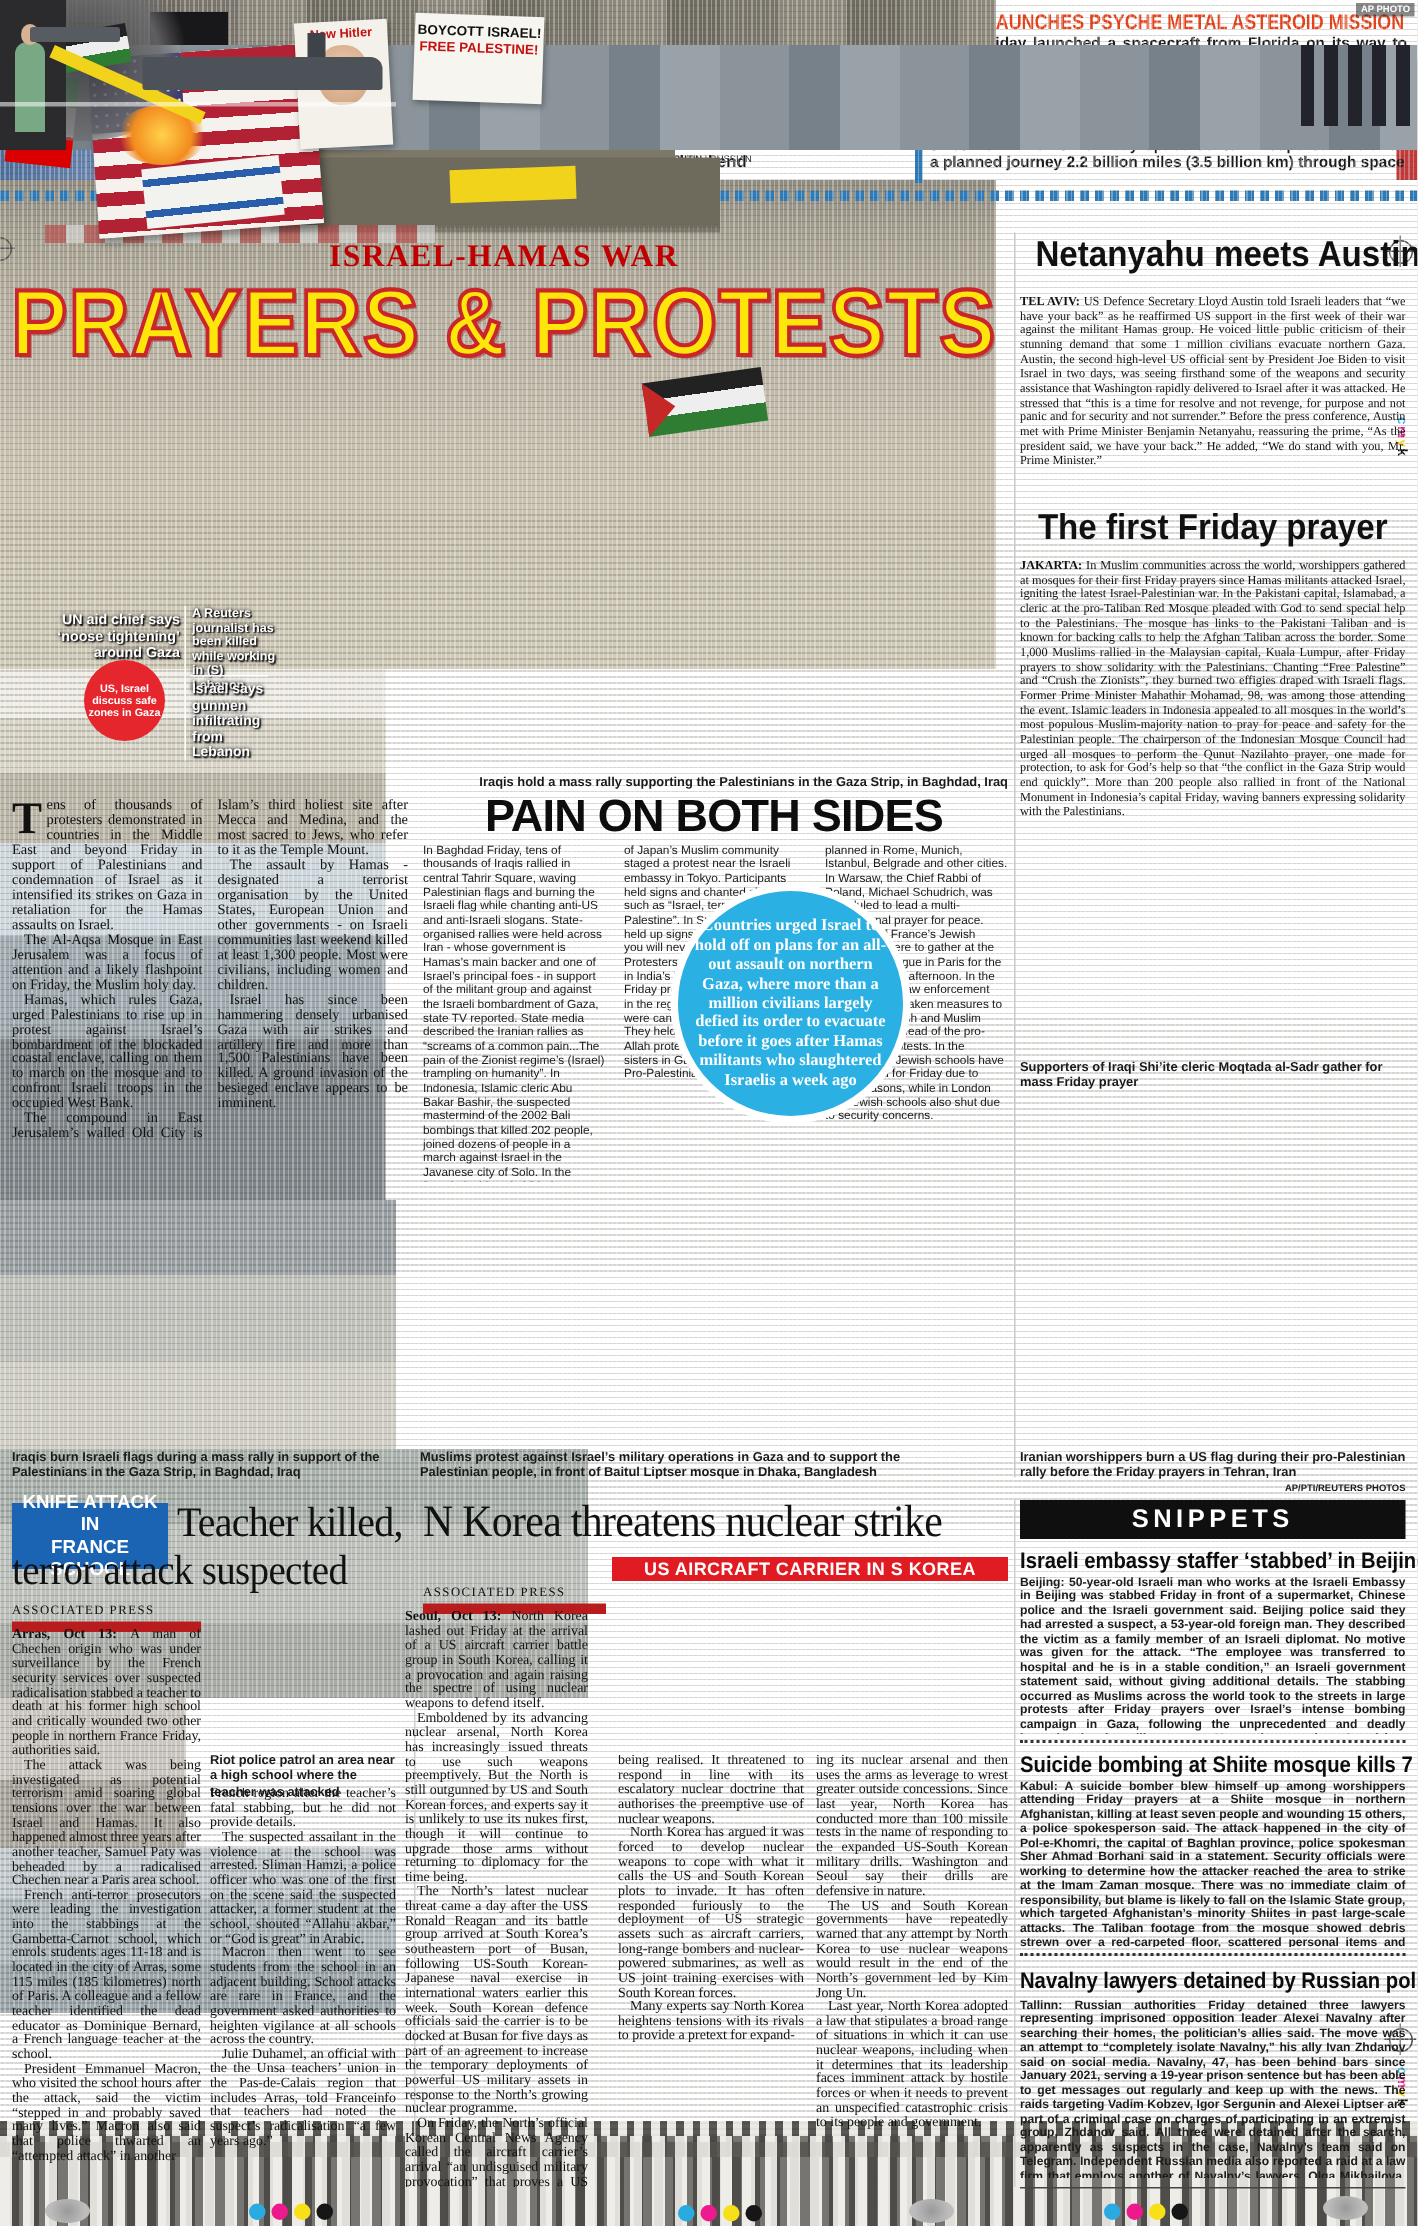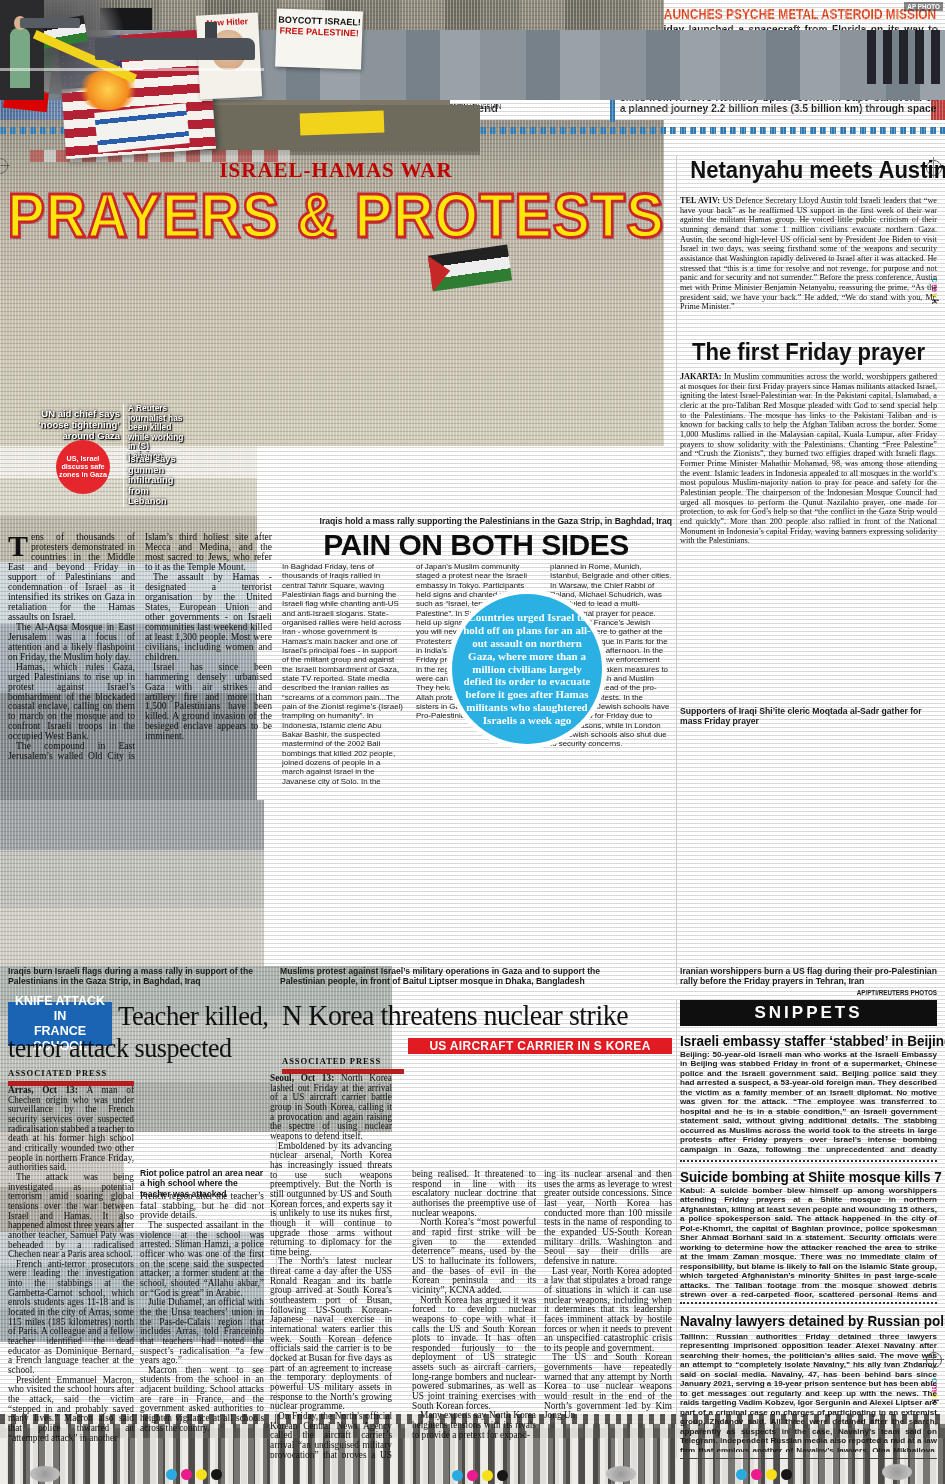--- a/index.html
+++ b/index.html
@@ -170,21 +170,21 @@
   .capB{left:280px;top:966px;width:340px;}
   
   .vrule{width:1px;background:#cfcfcf;}
   .knife-box{left:8px;top:1002px;width:104px;height:44px;background:#1b64b4;color:#fff;
       font-family:"Liberation Sans",sans-serif;font-weight:bold;font-size:12.5px;line-height:1.2;
       display:flex;flex-direction:column;align-items:center;justify-content:center;text-align:center;}
   .fr-head1{left:118px;top:1000px;font-size:28px;white-space:nowrap;transform:scaleX(.95);
       transform-origin:left;letter-spacing:-.5px;}
   .fr-head2{left:8px;top:1032px;font-size:28px;white-space:nowrap;transform:scaleX(.93);
       transform-origin:left;letter-spacing:-.5px;}
-  .byline{font-weight:bold;font-size:8.5px;letter-spacing:1px;border-bottom:5px solid #b91c1c;
+  .byline{font-weight:normal;font-size:8.5px;letter-spacing:1px;border-bottom:7px solid #b91c1c;
       padding-bottom:3px;}
   .fr-byline{left:8px;top:1068px;width:126px;}
   .riot-photo{left:140px;top:1064px;width:124px;height:100px;background:
       linear-gradient(180deg,#c9c5be 0 55%,#aaa69e 55% 100%);}
   .riot-photo .door{position:absolute;left:0;top:0;width:44px;height:100px;background:#2b2b2e;}
   .riot-photo .woman{position:absolute;left:10px;top:28px;width:20px;height:60px;background:#79a884;
       border-radius:8px 8px 0 0;}
   .riot-photo .woman::before{content:"";position:absolute;left:4px;top:-12px;width:12px;height:14px;
       border-radius:50%;background:#d9b294;}
   .riot-photo .police{position:absolute;right:4px;top:30px;width:74px;height:54px;background:
@@ -363,49 +363,48 @@
   <div class="abs riot-cap cap">Riot police patrol an area near a high school where the teacher was attacked</div>
   <div class="abs fr-col1 ind just">
     <p class="noind"><b class="dl">Arras, Oct 13:</b><span>A man of Chechen origin who was under surveillance by the French security services over suspected radicalisation stabbed a teacher to death at his former high school and critically wounded two other people in northern France Friday, authorities said.</span></p>
     <p>The attack was being investigated as potential terrorism amid soaring global tensions over the war between Israel and Hamas. It also happened almost three years after another teacher, Samuel Paty was beheaded by a radicalised Chechen near a Paris area school.</p>
     <p>French anti-terror prosecutors were leading the investigation into the stabbings at the Gambetta-Carnot school, which enrols students ages 11-18 and is located in the city of Arras, some 115 miles (185 kilometres) north of Paris. A colleague and a fellow teacher identified the dead educator as Dominique Bernard, a French language teacher at the school.</p>
     <p>President Emmanuel Macron, who visited the school hours after the attack, said the victim “stepped in and probably saved many lives.” Macron also said that police thwarted an “attempted attack” in another</p>
   </div>
   <div class="abs fr-col2 ind just">
     <p class="noind">French region after the teacher’s fatal stabbing, but he did not provide details.</p>
     <p>The suspected assailant in the violence at the school was arrested. Sliman Hamzi, a police officer who was one of the first on the scene said the suspected attacker, a former student at the school, shouted “Allahu akbar,” or “God is great” in Arabic.</p>
+    <p>Macron then went to see students from the school in an adjacent building. School attacks are rare in France, and the government asked authorities to heighten vigilance at all schools across the country.</p>
     <p>Julie Duhamel, an official with the the Unsa teachers’ union in the Pas-de-Calais region that includes Arras, told Franceinfo that teachers had noted the suspect’s radicalisation “a few years ago.”</p>
-    <p>Macron then went to see students from the school in an adjacent building. School attacks are rare in France, and the government asked authorities to heighten vigilance at all schools across the country.</p>
   </div>
 
   <div class="abs nk-head">N Korea threatens nuclear strike</div>
   <div class="abs byline nk-byline">ASSOCIATED PRESS</div>
   <div class="abs nk-banner">US AIRCRAFT CARRIER IN S KOREA</div>
   <div class="carrier-photo">
     <div class="wake"></div>
     <div class="tower"></div>
     <div class="ship"></div>
     <div class="boat"></div>
   </div>
   <div class="abs nk-col nk-c1 ind just">
     <p class="noind"><b class="dl">Seoul, Oct 13:</b><span>North Korea lashed out Friday at the arrival of a US aircraft carrier battle group in South Korea, calling it a provocation and again raising the spectre of using nuclear weapons to defend itself.</span></p>
     <p>Emboldened by its advancing nuclear arsenal, North Korea has increasingly issued threats to use such weapons preemptively. But the North is still outgunned by US and South Korean forces, and experts say it is unlikely to use its nukes first, though it will continue to upgrade those arms without returning to diplomacy for the time being.</p>
     <p ind="">The North’s latest nuclear threat came a day after the USS Ronald Reagan and its battle group arrived at South Korea’s southeastern port of Busan, following US-South Korean-Japanese naval exercise in international waters earlier this week. South Korean defence officials said the carrier is to be docked at Busan for five days as part of an agreement to increase the temporary deployments of powerful US military assets in response to the North’s growing nuclear programme.</p>
     <p>On Friday, the North’s official Korean Central News Agency called the aircraft carrier’s arrival “an undisguised military provocation” that proves a US plan to attack North Korea is</p>
   </div>
   <div class="abs nk-col nk-c2 ind just">
     <p class="noind">being realised. It threatened to respond in line with its escalatory nuclear doctrine that authorises the preemptive use of nuclear weapons.</p>
-    <p>North Korea’s “most powerful and rapid first strike will be given to the extended deterrence” means, used by the US to hallucinate its followers, and the bases of evil in the Korean peninsula and its vicinity”, KCNA added.</p>
     <p>North Korea has argued it was forced to develop nuclear weapons to cope with what it calls the US and South Korean plots to invade. It has often responded furiously to the deployment of US strategic assets such as aircraft carriers, long-range bombers and nuclear-powered submarines, as well as US joint training exercises with South Korean forces.</p>
     <p>Many experts say North Korea heightens tensions with its rivals to provide a pretext for expand-</p>
   </div>
   <div class="abs nk-col nk-c3 ind just">
     <p class="noind">ing its nuclear arsenal and then uses the arms as leverage to wrest greater outside concessions. Since last year, North Korea has conducted more than 100 missile tests in the name of responding to the expanded US-South Korean military drills. Washington and Seoul say their drills are defensive in nature.</p>
+    <p>The US and South Korean governments have repeatedly warned that any attempt by North Korea to use nuclear weapons would result in the end of the North’s government led by Kim Jong Un.</p>
     <p>Last year, North Korea adopted a law that stipulates a broad range of situations in which it can use nuclear weapons, including when it determines that its leadership faces imminent attack by hostile forces or when it needs to prevent an unspecified catastrophic crisis to its people and government.</p>
-    <p>The US and South Korean governments have repeatedly warned that any attempt by North Korea to use nuclear weapons would result in the end of the North’s government led by Kim Jong Un.</p>
   </div>
 
   <div class="abs snip-banner">SNIPPETS</div>
 
   <div class="abs snip-title" style="top:1032px;">Israeli embassy staffer ‘stabbed’ in Beijing</div>
   <div class="abs snip-body" style="top:1050px;height:106px;">
     <p><b class="dl">Beijing:</b><span>50-year-old Israeli man who works at the Israeli Embassy in Beijing was stabbed Friday in front of a supermarket, Chinese police and the Israeli government said. Beijing police said they had arrested a suspect, a 53-year-old foreign man. They described the victim as a family member of an Israeli diplomat. No motive was given for the attack. “The employee was transferred to hospital and he is in a stable condition,” an Israeli government statement said, without giving additional details. The stabbing occurred as Muslims across the world took to the streets in large protests after Friday prayers over Israel’s intense bombing campaign in Gaza, following the unprecedented and deadly incursion by the militant group Hamas into southern Israel last Saturday.</span></p>
   </div>
   <div class="abs dotsep" style="top:1160px;"></div>
 

